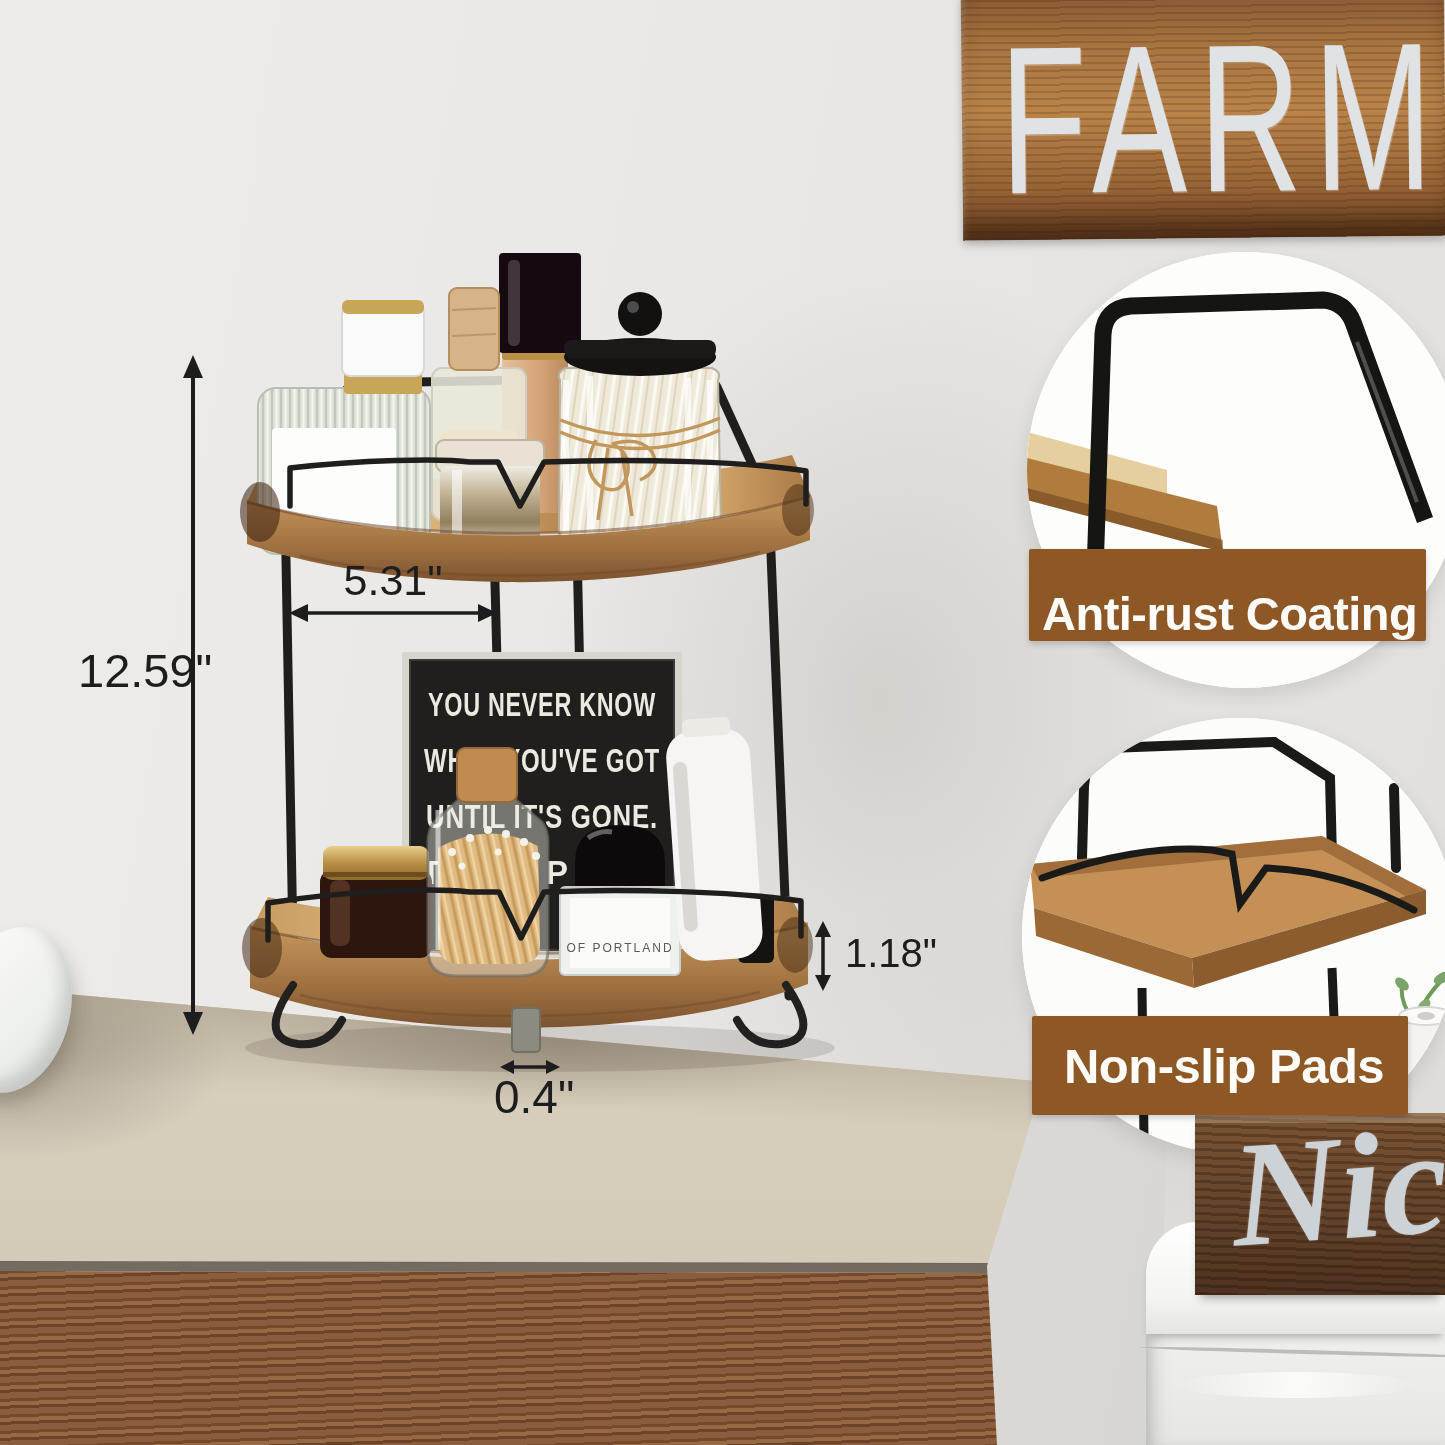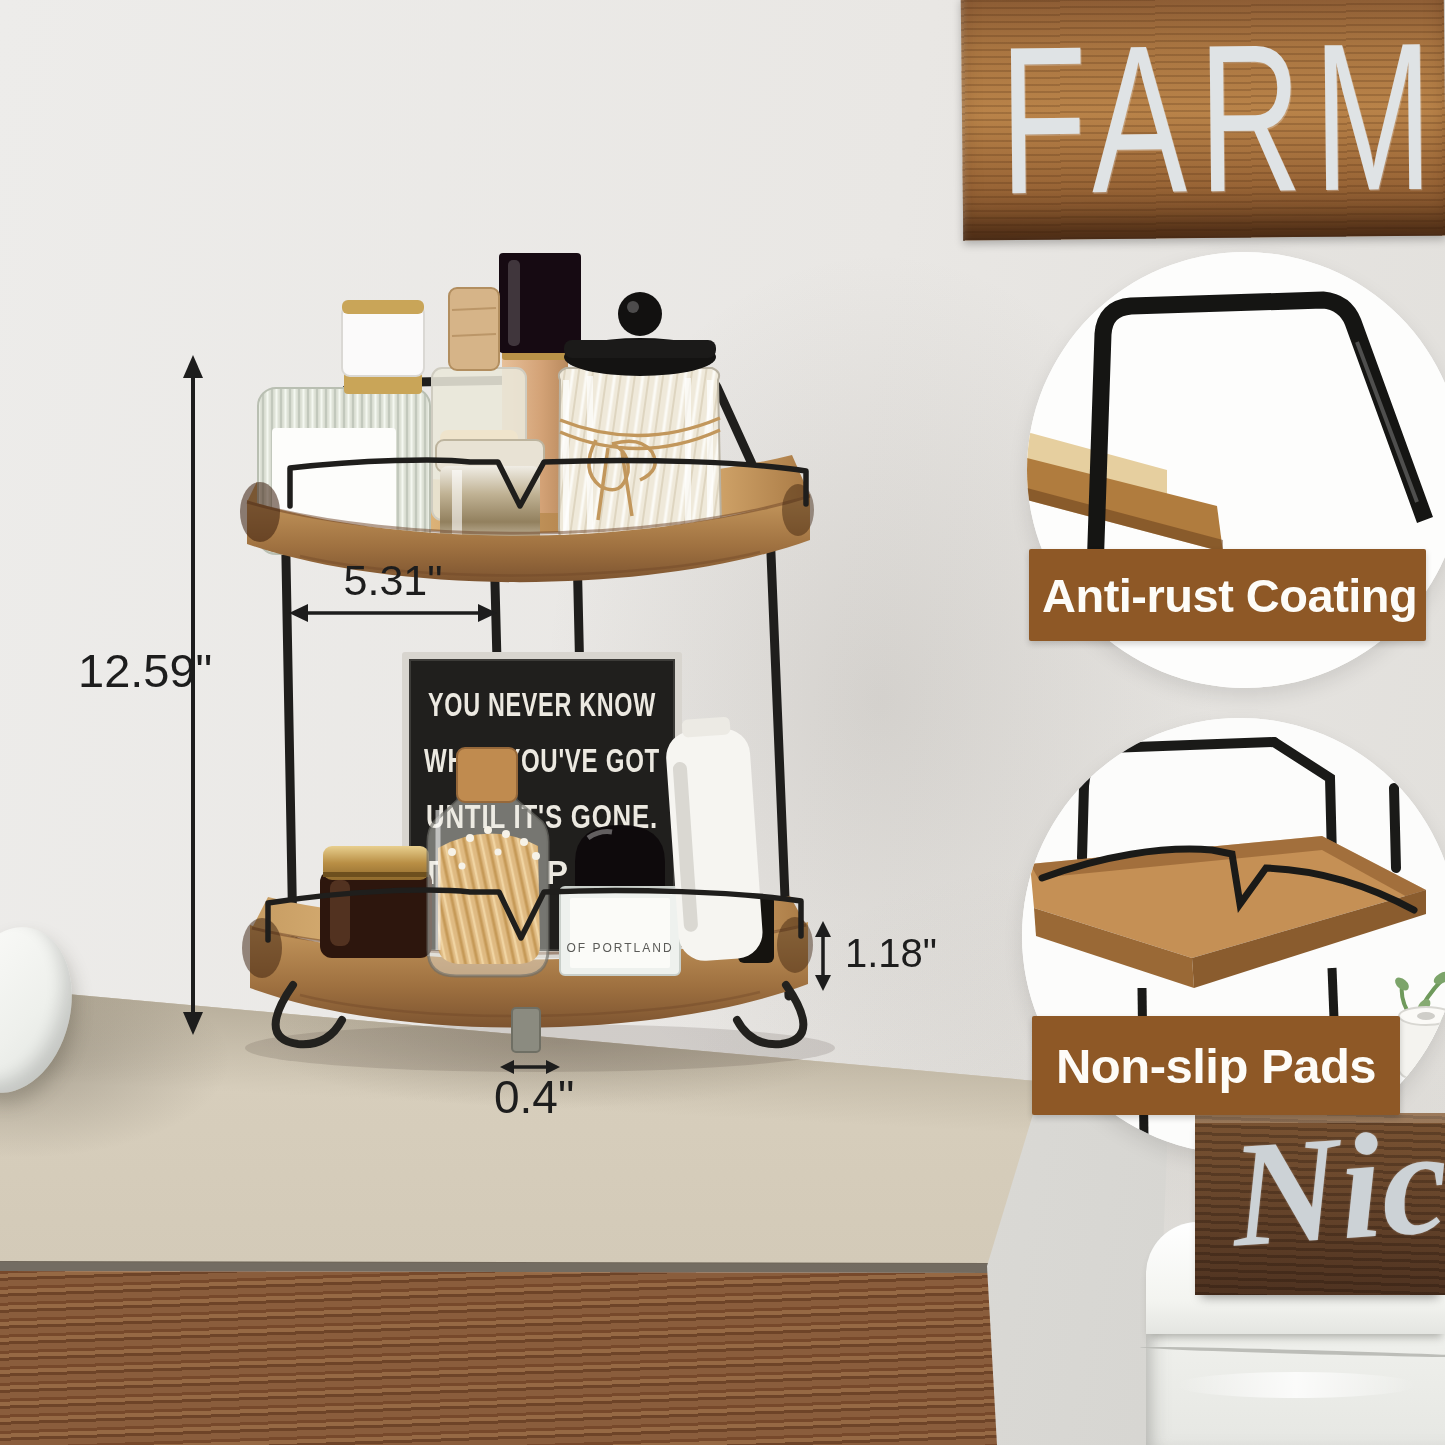--- a/index.html
+++ b/index.html
@@ -71,22 +71,22 @@
   #nice-box .script{position:absolute;left:36px;top:-14px;font-family:"Liberation Serif",serif;
     font-style:italic;font-weight:700;font-size:150px;color:#ccd2d6;transform:rotate(-4deg);
     text-shadow:0 0 2px rgba(255,255,255,0.35);}
   
   .callout{border-radius:50%;overflow:hidden;background:#fdfdfc;z-index:30;
     box-shadow:0 8px 20px rgba(0,0,0,0.10);}
   #callout-rust{left:1027px;top:252px;width:436px;height:436px;}
   #callout-pads{left:1022px;top:718px;width:436px;height:436px;}
   .banner{z-index:45;background:#8e5826;color:#fdfcf8;font-weight:700;
     display:flex;align-items:center;box-shadow:0 3px 6px rgba(0,0,0,0.18);border-radius:2px;}
-  #banner-rust{left:1029px;top:549px;width:384px;height:92px;font-size:47px;padding-left:13px;letter-spacing:-0.5px;}
-  #banner-pads{left:1032px;top:1016px;width:368px;height:99px;font-size:49px;justify-content:center;letter-spacing:-0.5px;}
+  #banner-rust{left:1029px;top:549px;width:384px;height:92px;font-size:47px;padding-left:13px;letter-spacing:-0.5px;align-items:flex-end;}
+  #banner-pads{left:1032px;top:1016px;width:368px;height:99px;font-size:49px;justify-content:center;letter-spacing:-0.5px;padding-left:8px;}
   
   .dim-label{color:#1d1d1d;z-index:62;white-space:nowrap;}
   #lbl-height{left:78px;top:643px;font-size:47px;}
   #lbl-width{left:328px;top:556px;width:130px;text-align:center;font-size:43px;}
   #lbl-thickness{left:845px;top:931px;font-size:40px;}
   #lbl-foot{left:494px;top:1070px;font-size:46px;}
   svg{display:block;}
   #organizer{left:170px;top:225px;z-index:20;}
   #arrows{left:0;top:0;z-index:60;pointer-events:none;}
 </style>

